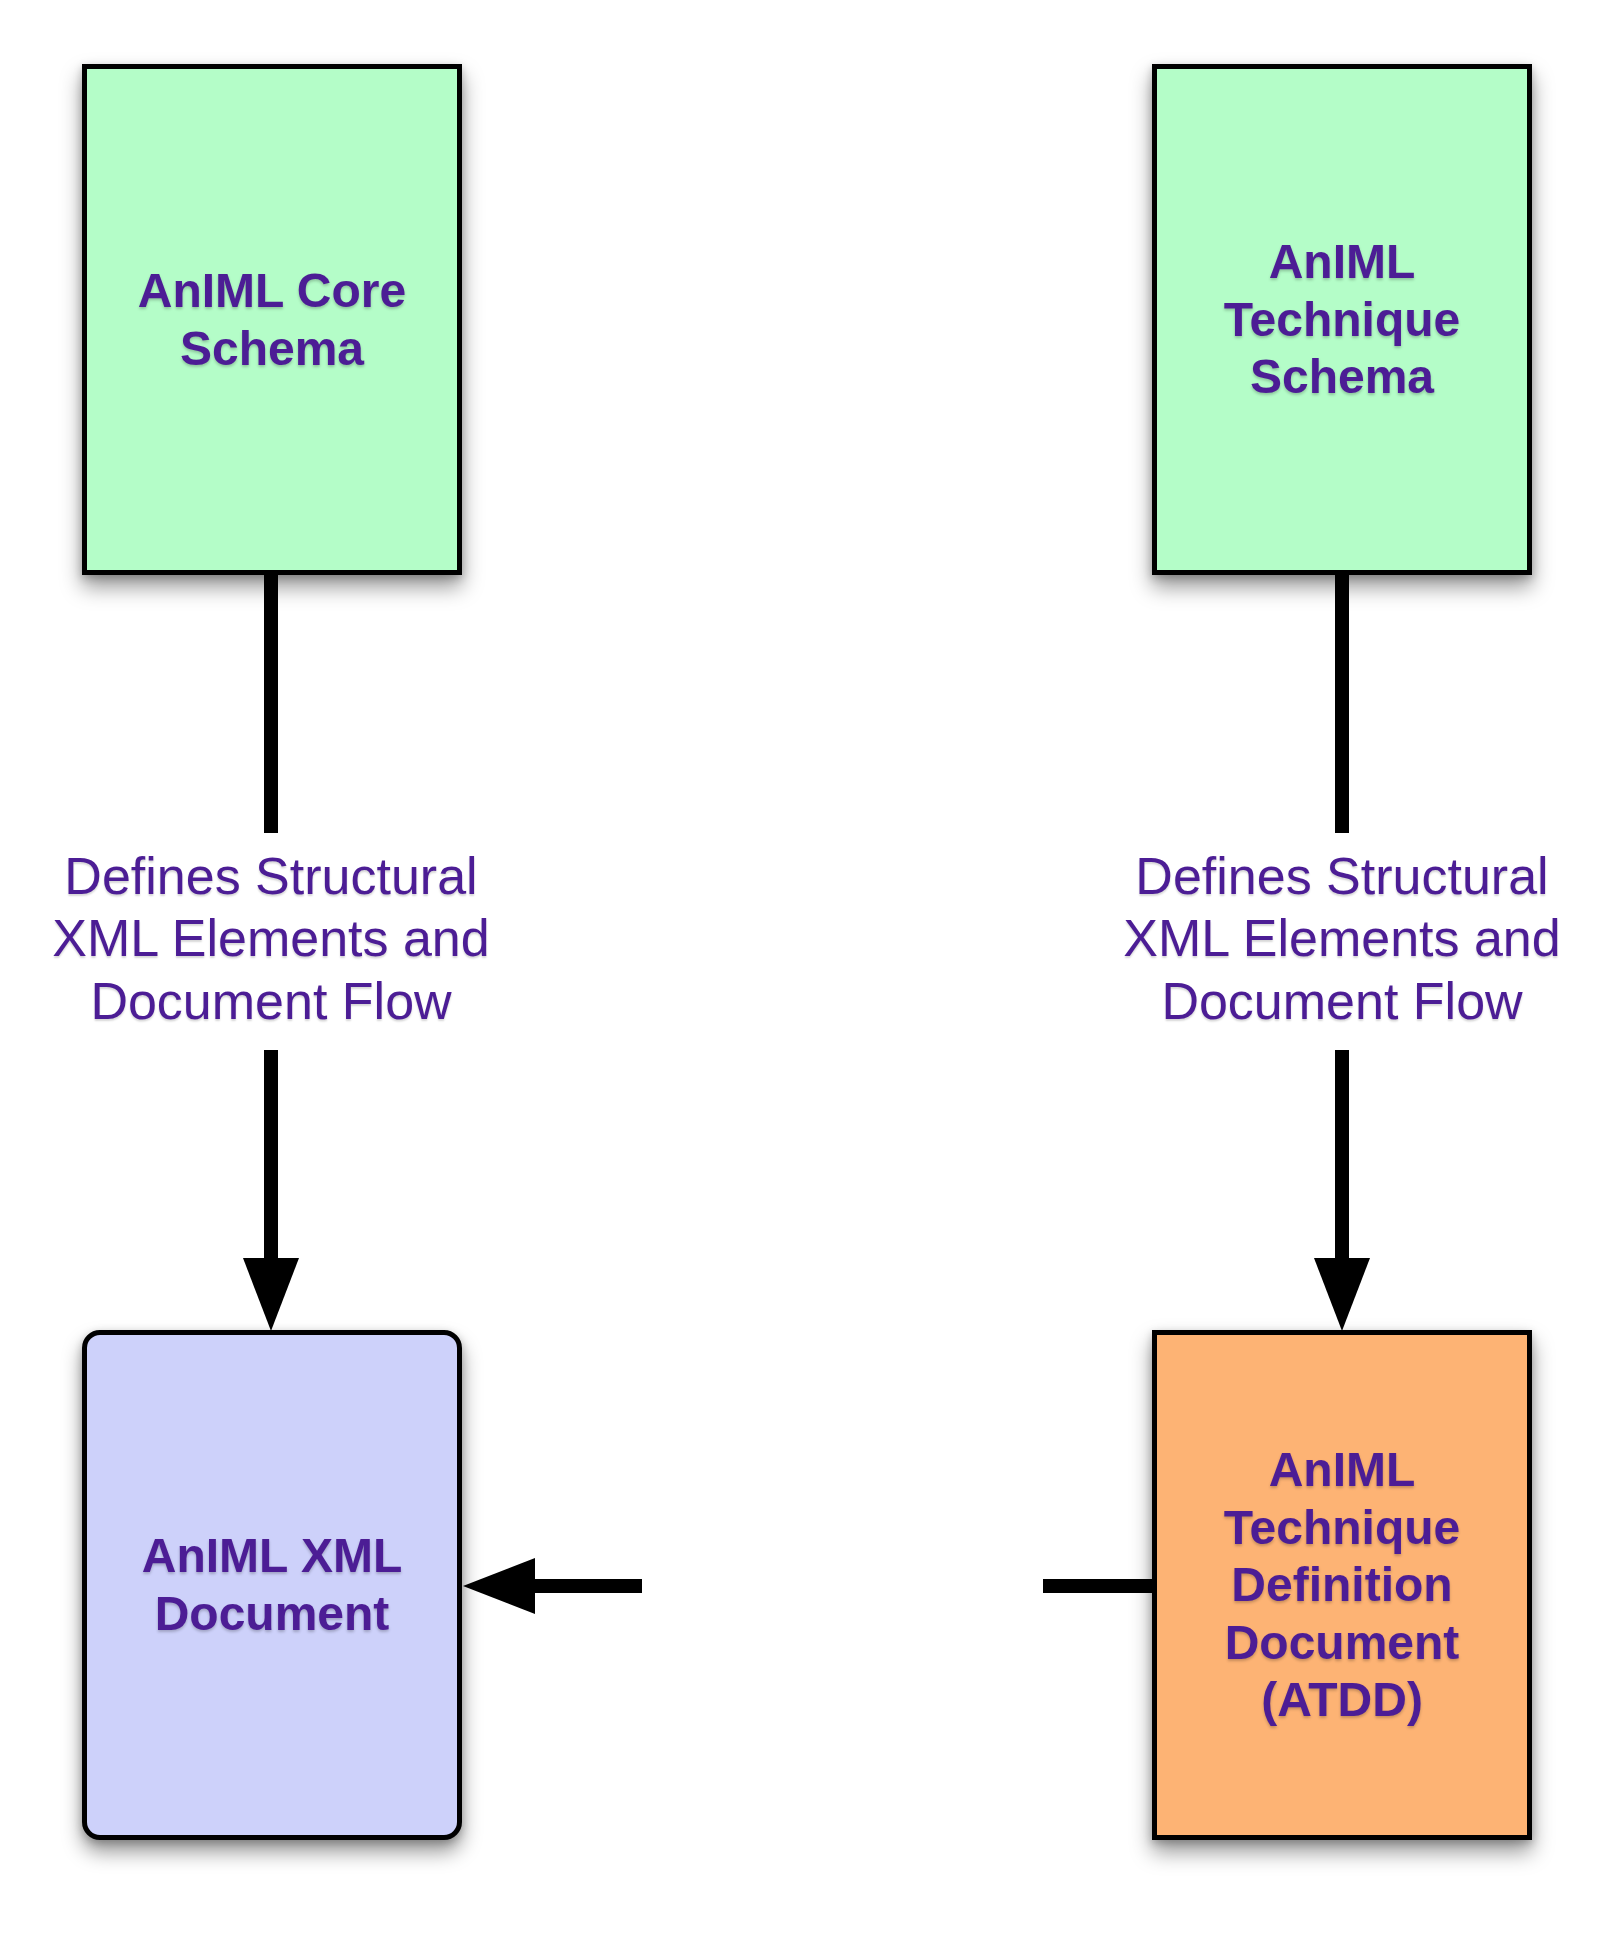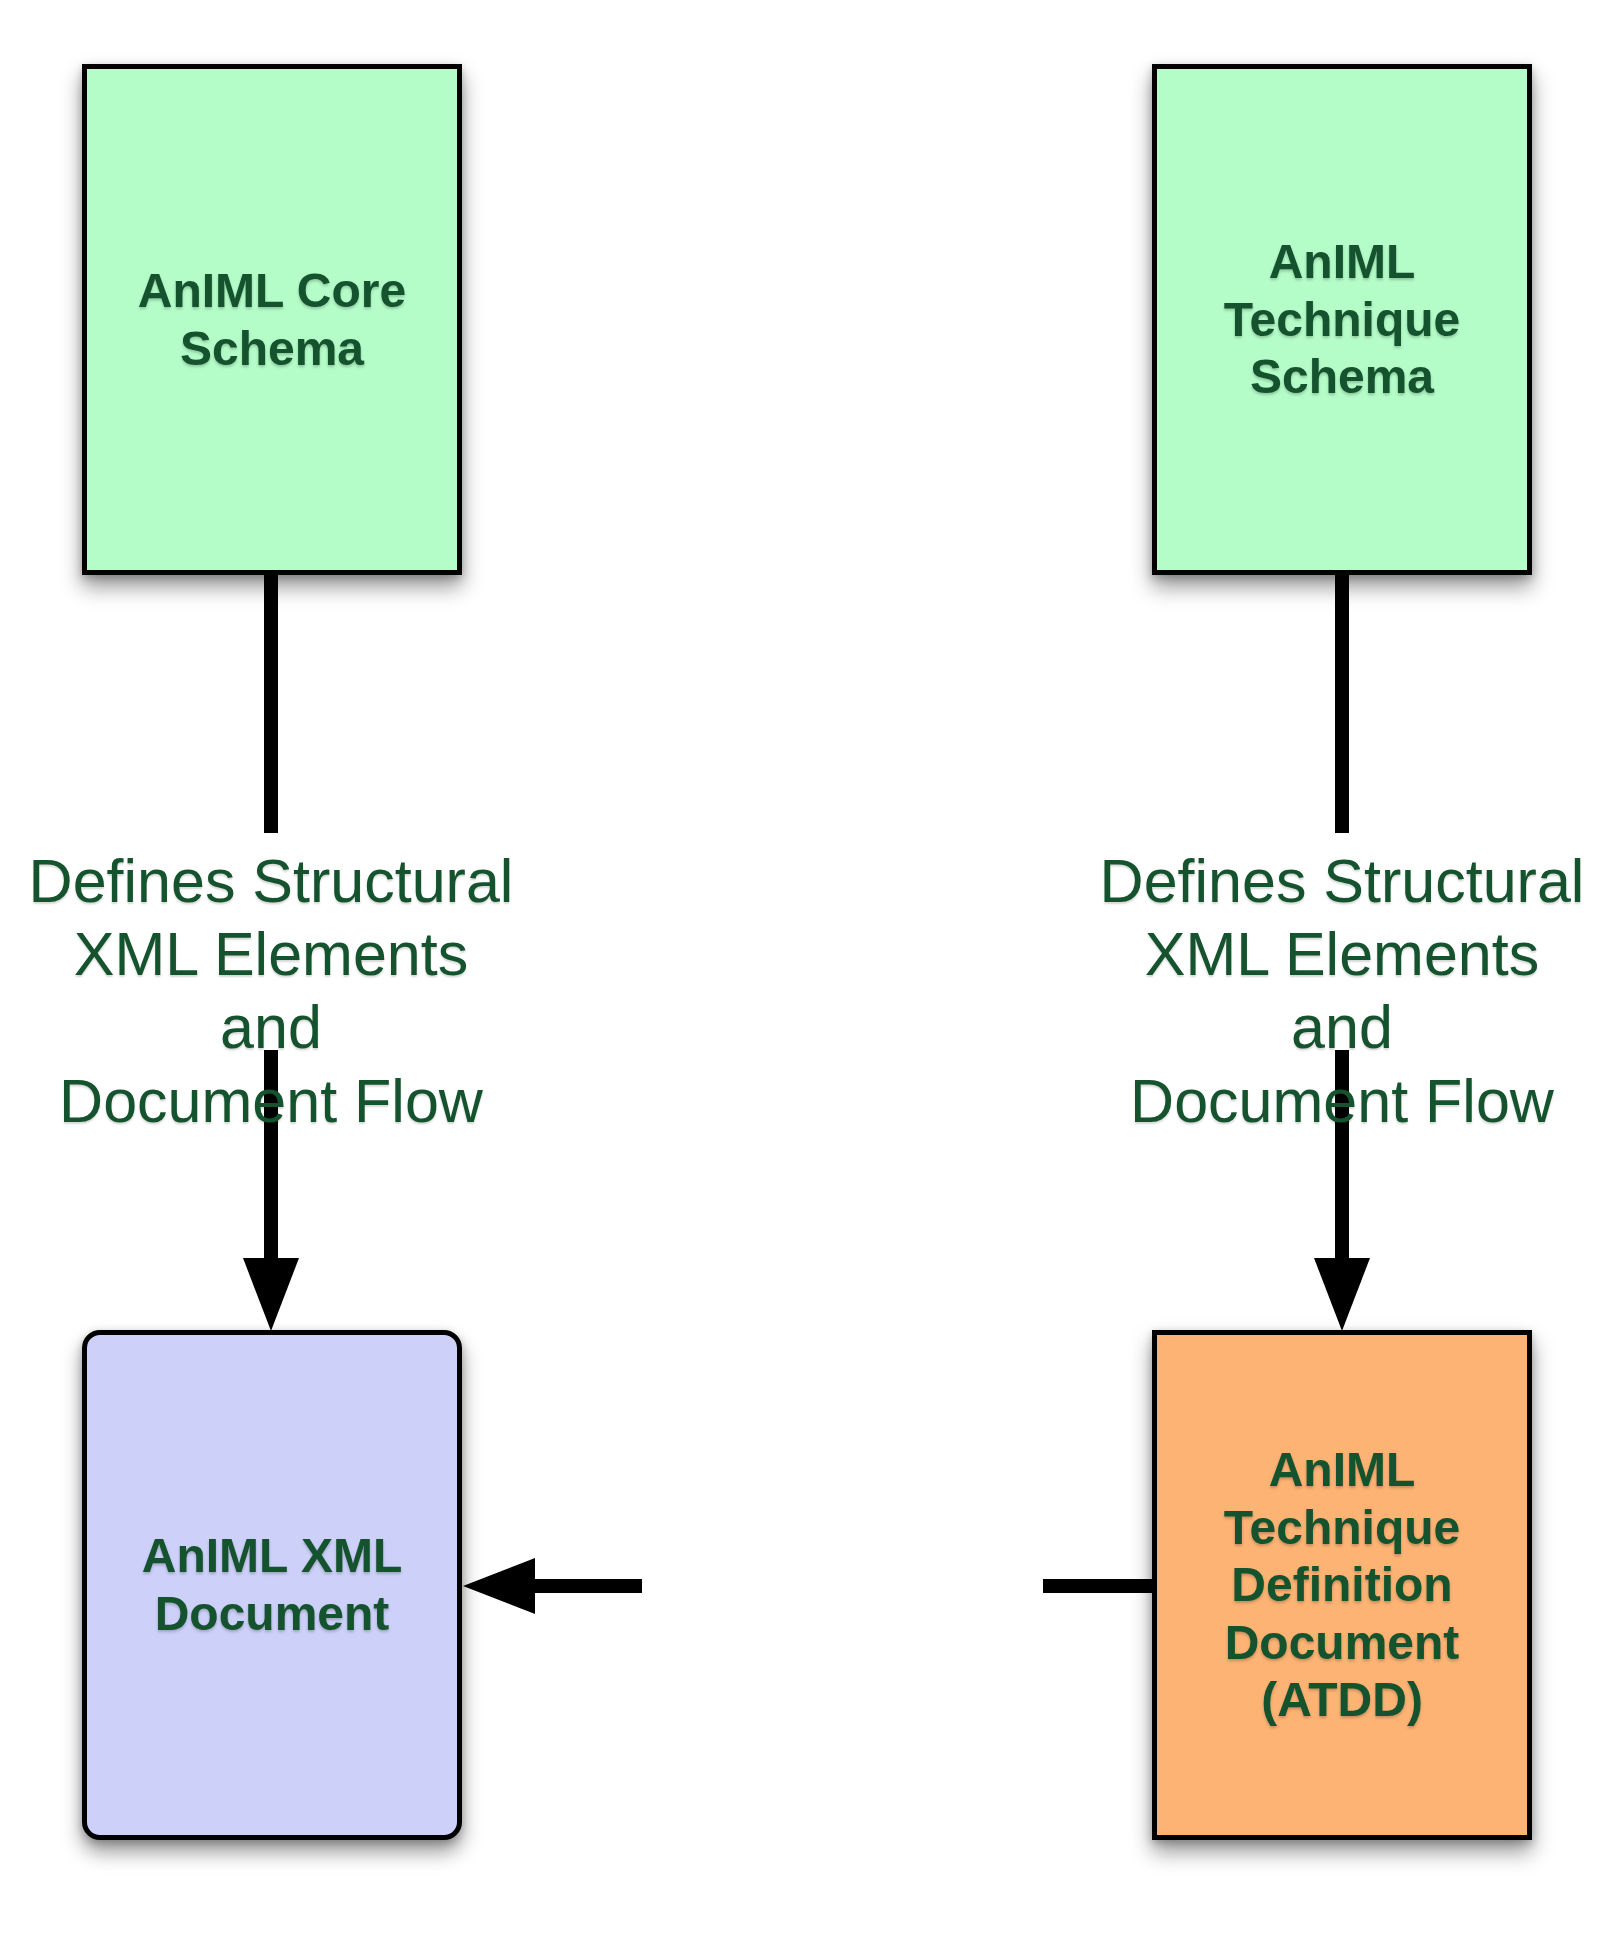--- a/index.html
+++ b/index.html
@@ -6,21 +6,21 @@
     margin: 0;
     padding: 0;
     background: #FFFFFF;
   }
   .canvas {
     position: relative;
     width: 1612px;
     height: 1937px;
     background: #FFFFFF;
     font-family: "Liberation Sans", "DejaVu Sans", sans-serif;
-    color: #14532d;
+    color: #4c1d95;
     overflow: hidden;
   }
   .box {
     position: absolute;
     border: 5px solid #000000;
     box-sizing: border-box;
     display: flex;
     align-items: center;
     justify-content: center;
     box-shadow: 0 12px 20px rgba(0,0,0,0.40), 0 3px 8px rgba(0,0,0,0.22);
@@ -33,21 +33,21 @@
     font-size: 48px;
     font-weight: 700;
     line-height: 1.2;
     text-align: center;
     white-space: pre-line;
     text-shadow: 0 2px 3px rgba(0,0,0,0.22);
   }
 
   .arrow-label {
     position: absolute;
-    font-size: 61px;
+    font-size: 52px;
     font-weight: 400;
     line-height: 1.2;
     text-align: center;
     white-space: pre-line;
     text-shadow: 0 2px 2px rgba(0,0,0,0.16);
   }
 
   .shaft {
     position: absolute;
     background: #000000;

